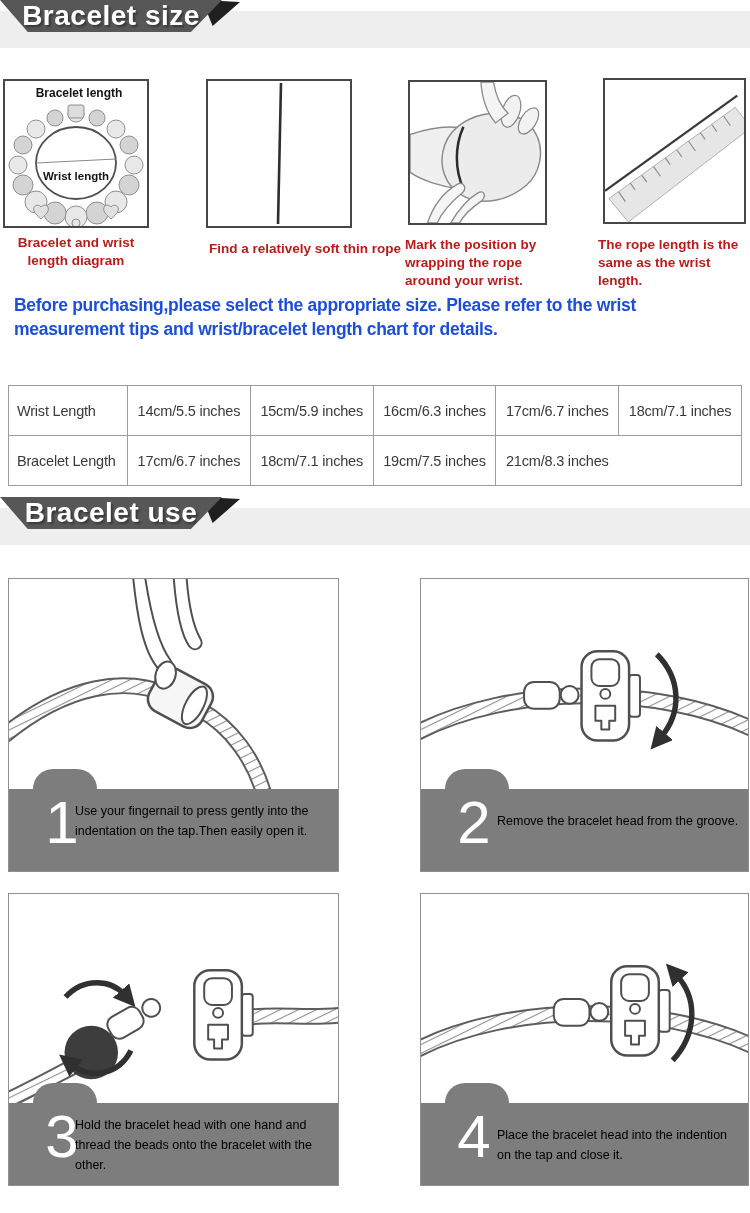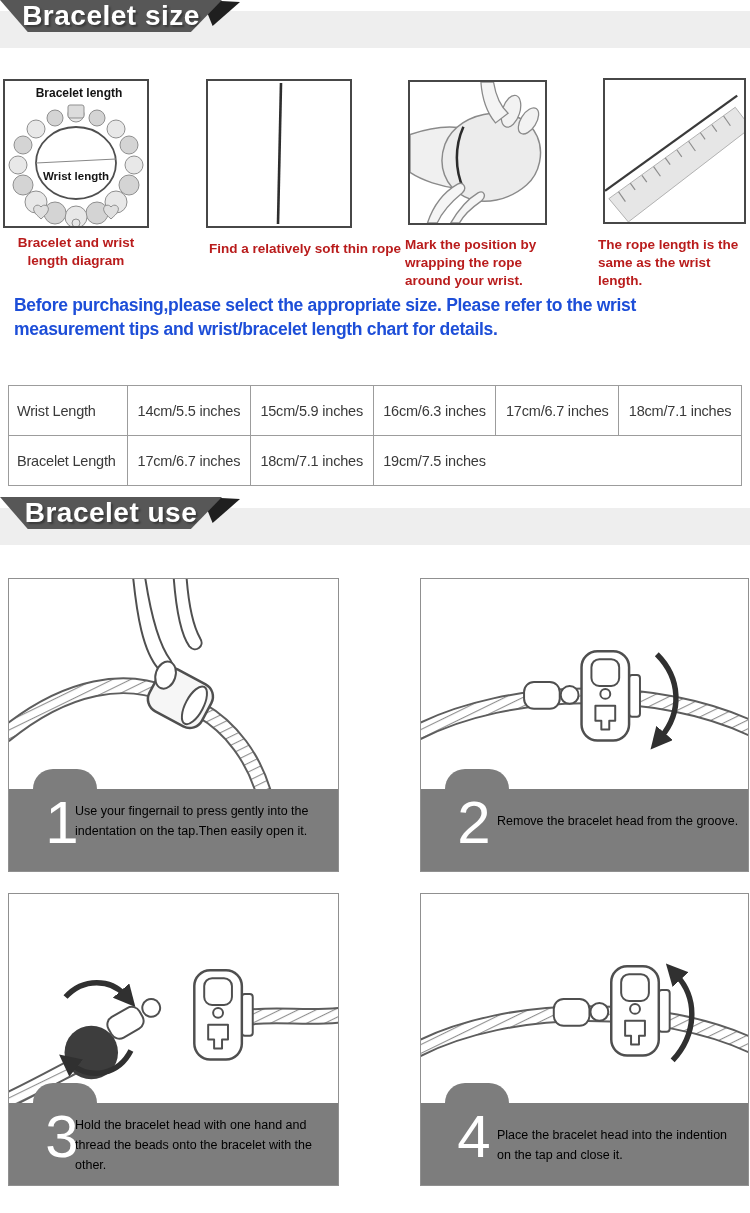--- a/index.html
+++ b/index.html
@@ -147,20 +147,21 @@
       <div class="cell">15cm/5.9 inches</div>
       <div class="cell">16cm/6.3 inches</div>
       <div class="cell">17cm/6.7 inches</div>
       <div class="cell">18cm/7.1 inches</div>
     </div>
     <div class="tr">
       <div class="cell rowlabel">Bracelet Length</div>
       <div class="cell">17cm/6.7 inches</div>
       <div class="cell">18cm/7.1 inches</div>
       <div class="cell">19cm/7.5 inches</div>
+      <div class="cell">21cm/8.3 inches</div>
     </div>
   </div>
 
   <div class="ribbon-row" style="top:497px;">
     <div class="ribbon-strip"></div>
     <div class="ribbon-fold"></div>
     <div class="ribbon-body">
       <span>Bracelet use</span>
     </div>
   </div>

